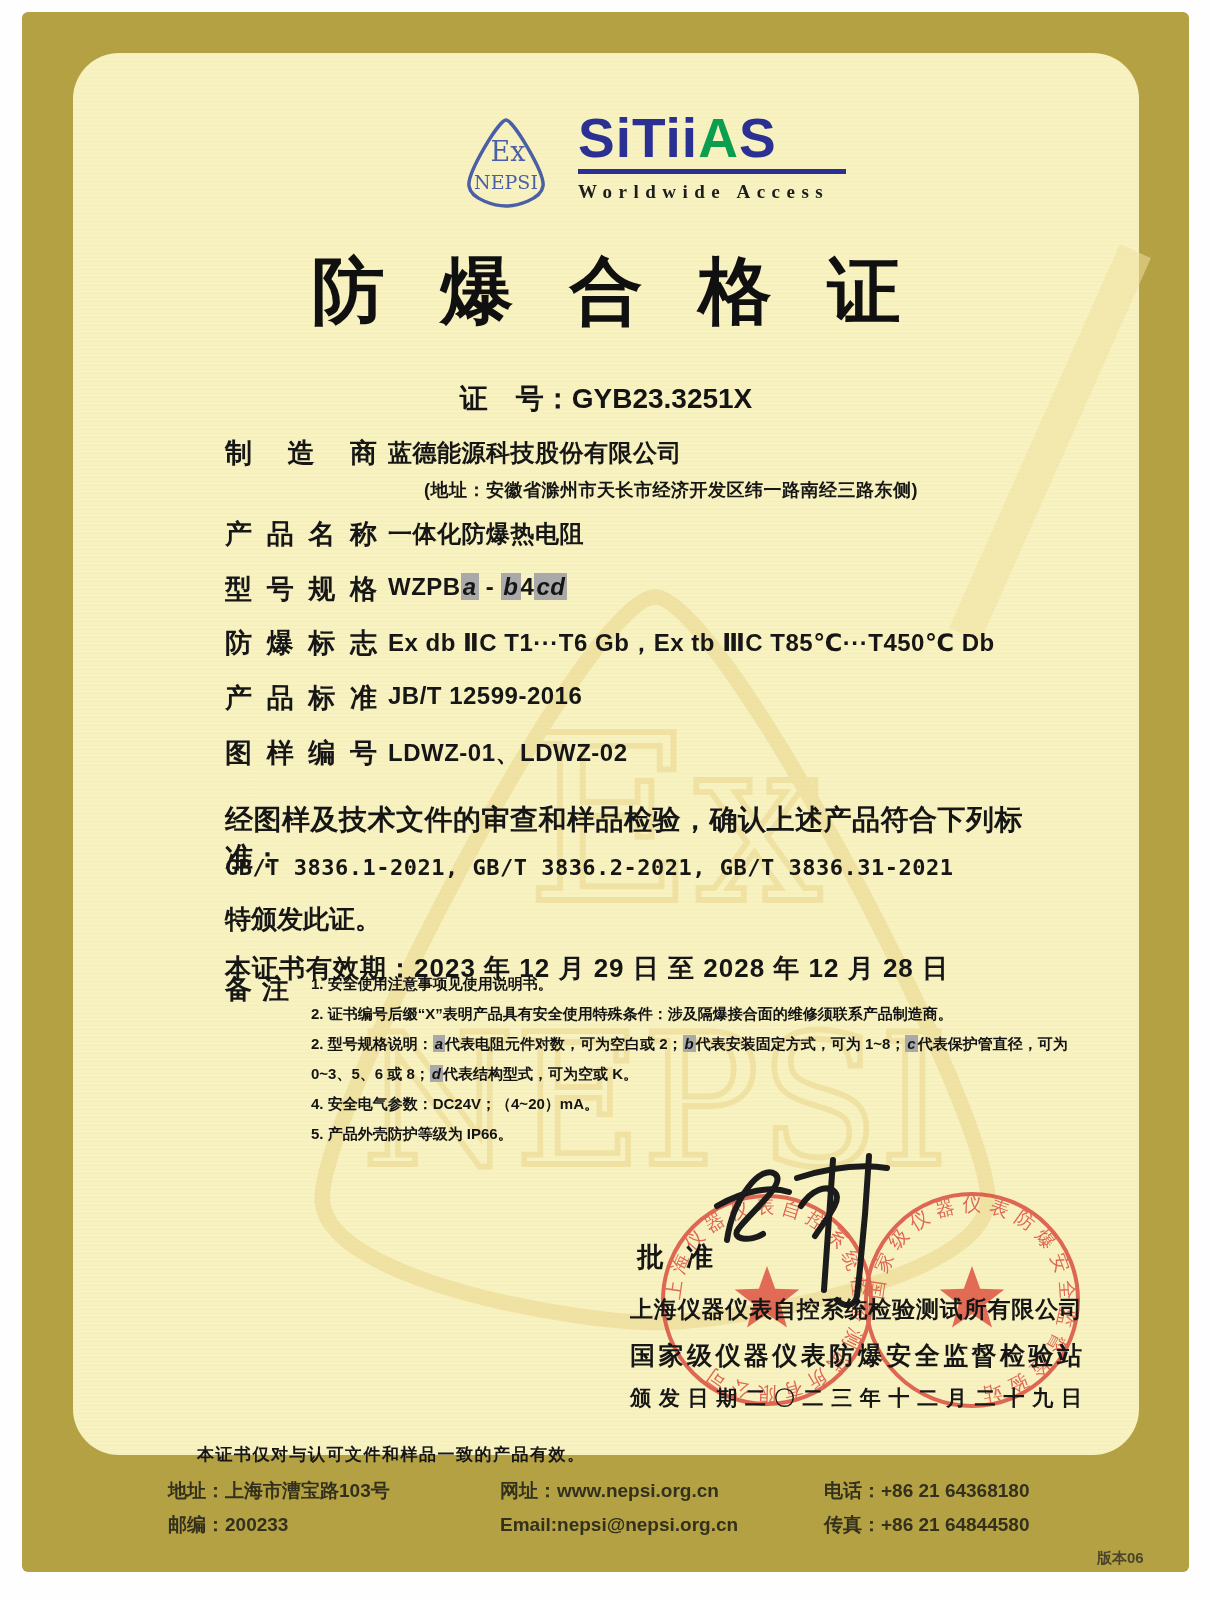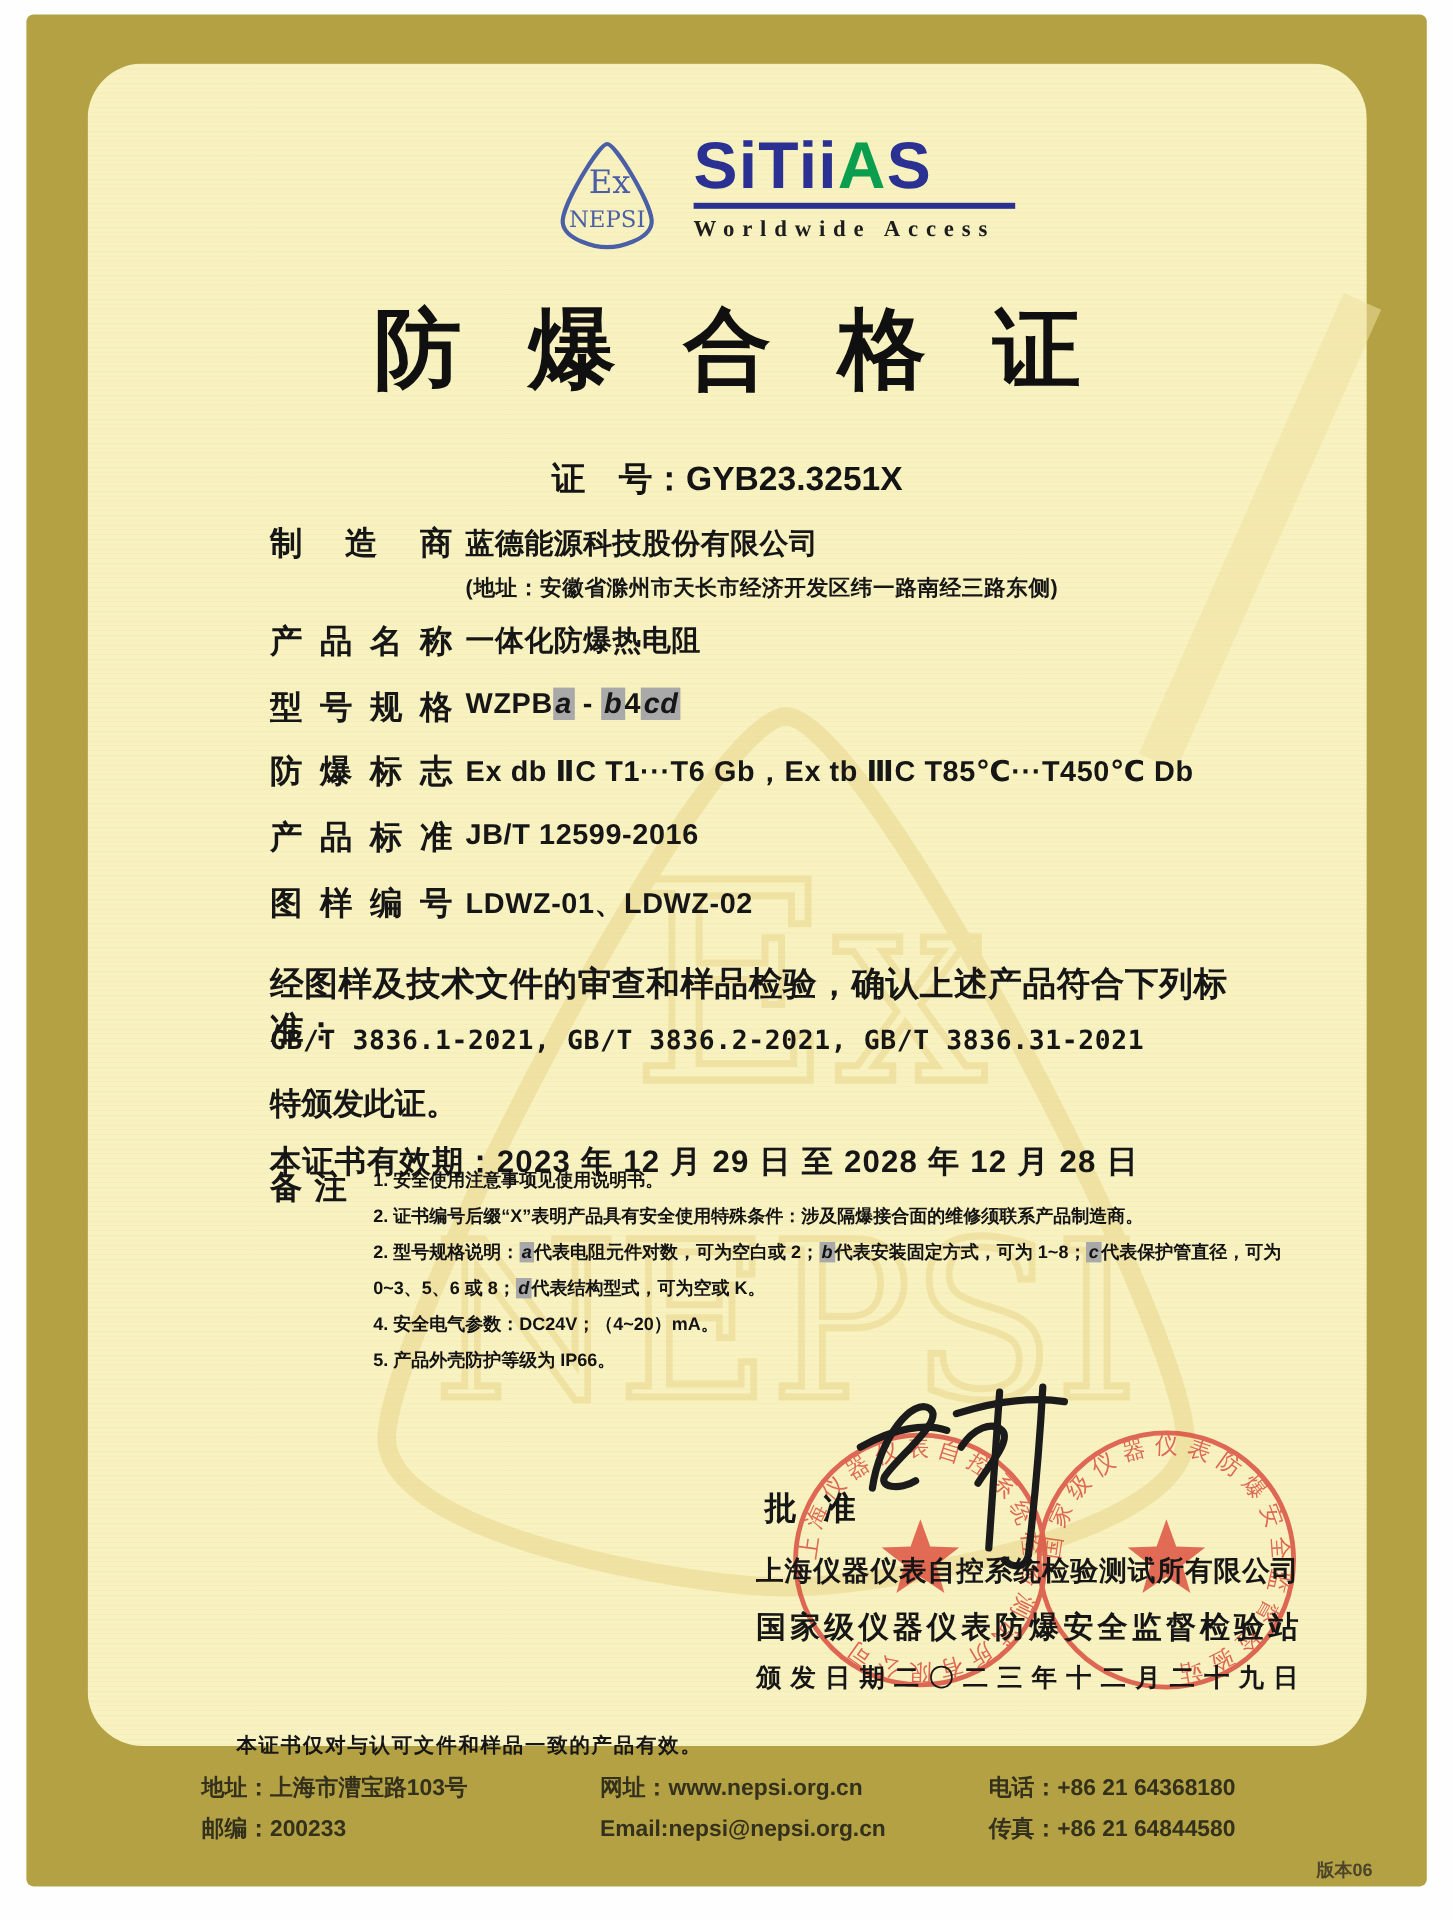--- a/index.html
+++ b/index.html
@@ -86,21 +86,21 @@
 
       <div class="title">防爆合格证</div>
       <div class="cert-line">
         <span>证　号：</span><span>GYB23.3251X</span>
       </div>
 
       <div class="f-row" style="top:382px;">
         <span class="f-label">制造商</span>
         <span class="f-value">蓝德能源科技股份有限公司</span>
       </div>
-      <div class="f-sub" style="top:425px;">(地址：安徽省滁州市天长市经济开发区纬一路南经三路东侧)</div>
+      <div class="f-sub" style="top:425px;margin-left:36px;">(地址：安徽省滁州市天长市经济开发区纬一路南经三路东侧)</div>
       <div class="f-row" style="top:463px;">
         <span class="f-label">产品名称</span>
         <span class="f-value">一体化防爆热电阻</span>
       </div>
       <div class="f-row" style="top:518px;">
         <span class="f-label">型号规格</span>
         <span class="f-value"><span>WZPB</span><span class="hl">a</span><span> - </span><span class="hl">b</span><span>4</span><span class="hl">cd</span></span>
       </div>
       <div class="f-row" style="top:572px;">
         <span class="f-label">防爆标志</span>

